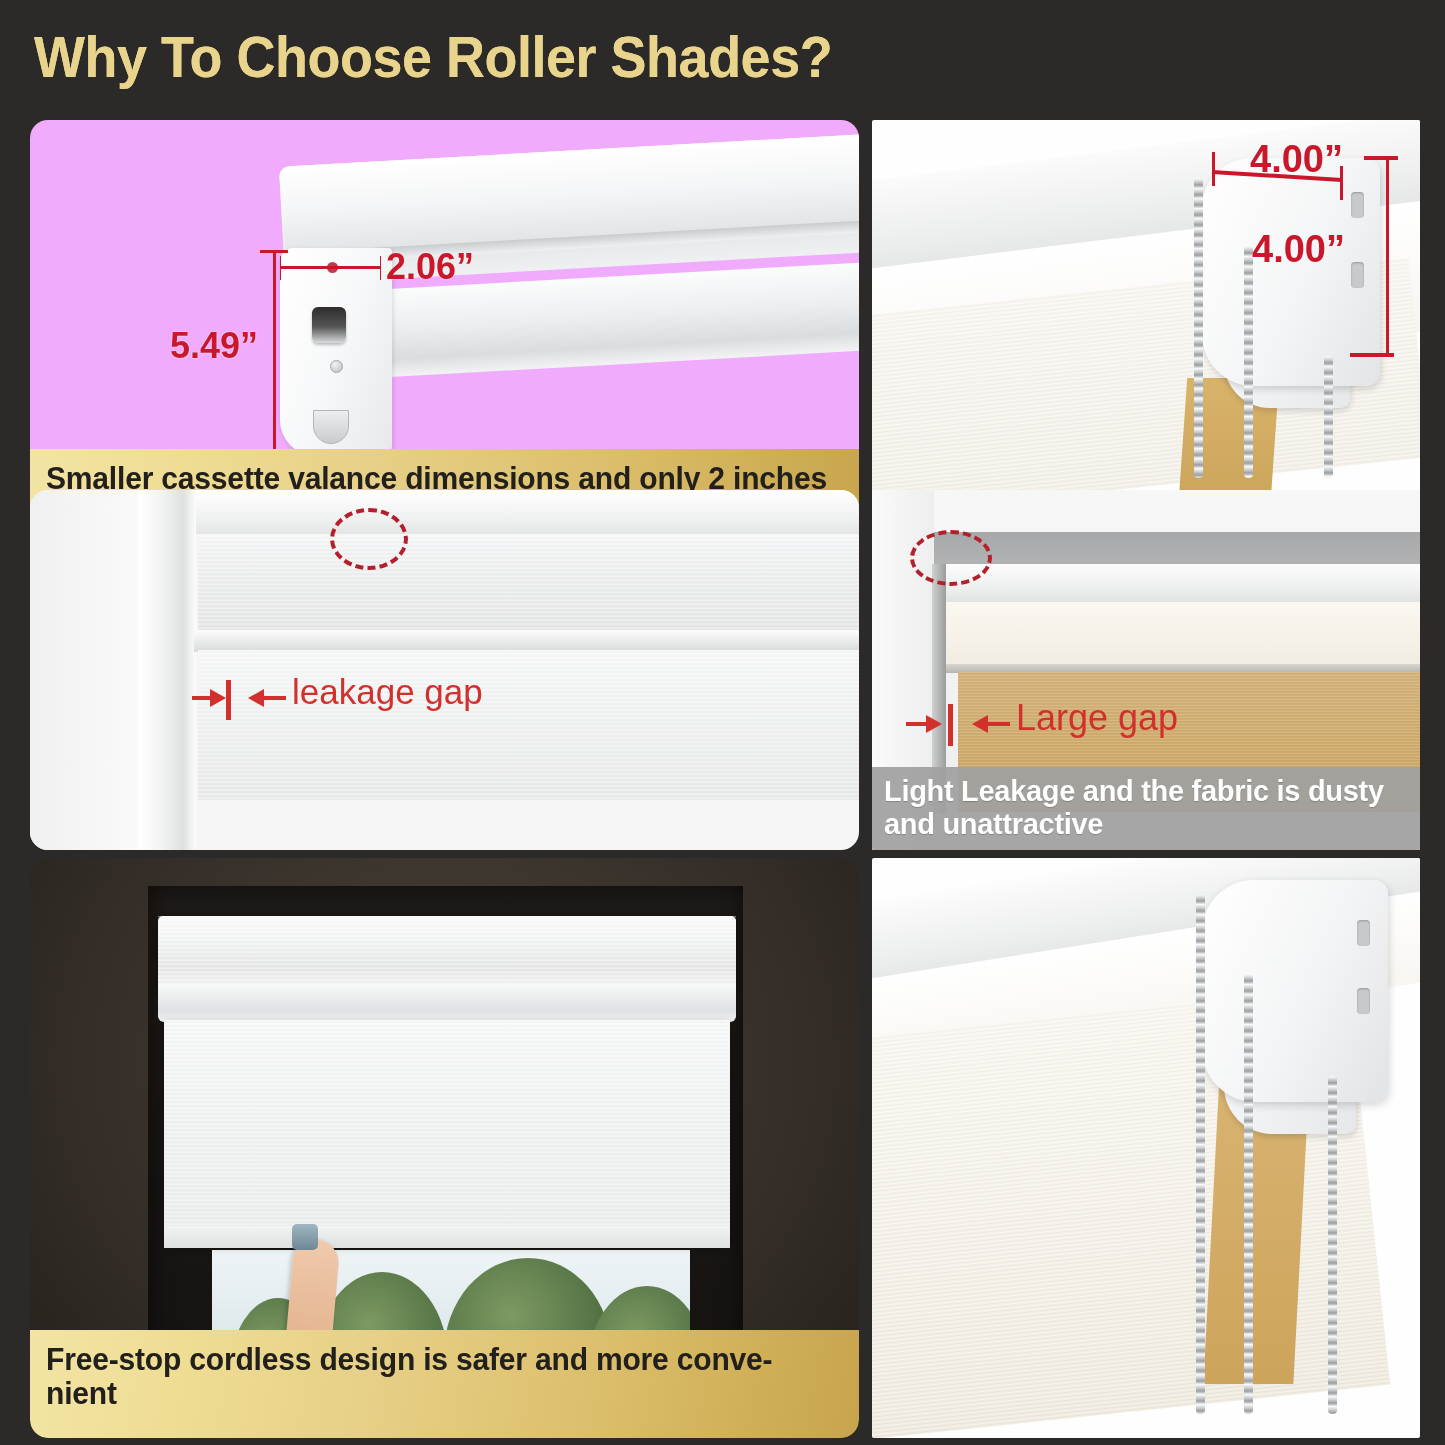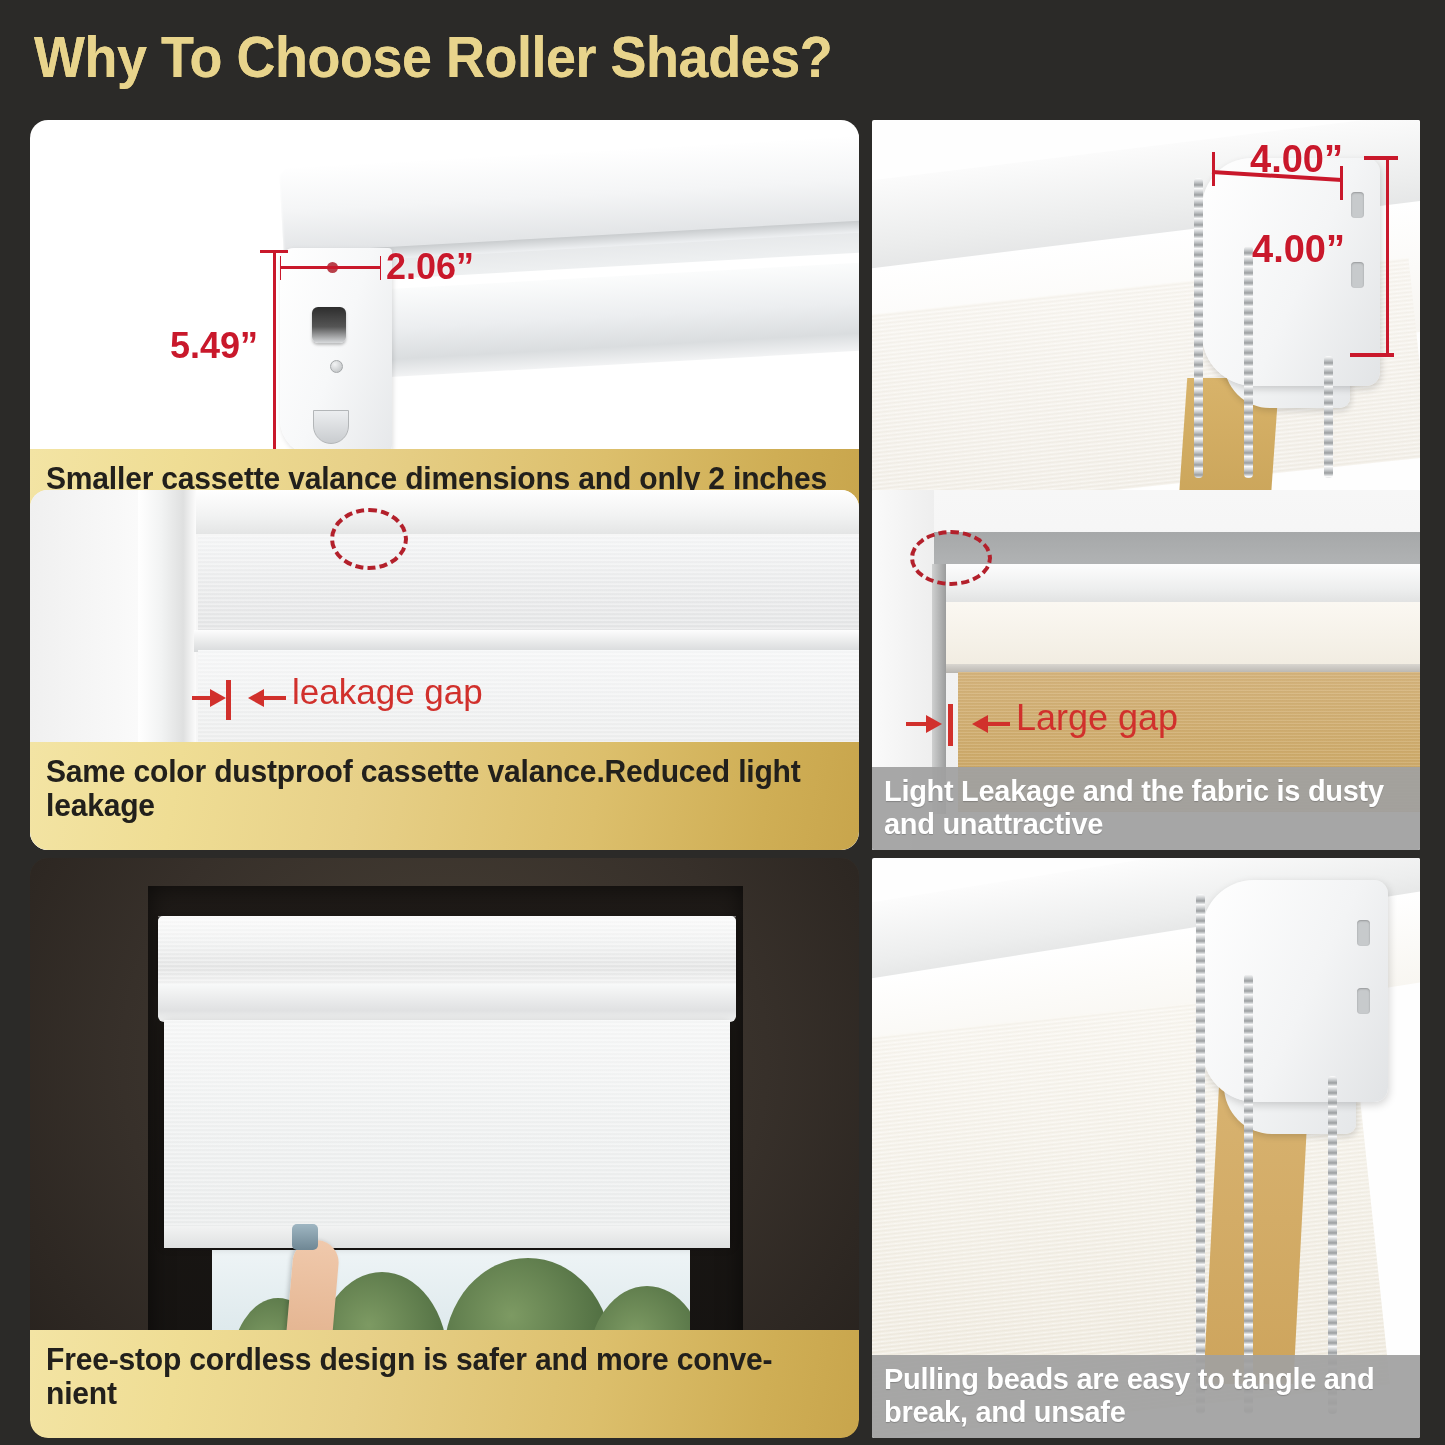--- a/index.html
+++ b/index.html
@@ -105,21 +105,21 @@
     width: 0; height: 0;
     border-top: 9px solid transparent;
     border-bottom: 9px solid transparent;
   }
   .arrow-r { border-left: 16px solid #d1302c; }
   .arrow-l { border-right: 16px solid #d1302c; }
   .arrow-stem { position: absolute; height: 4px; background: #d1302c; }
   .gap-bar { position: absolute; width: 5px; background: #d1302c; }
 
   
-  .p1 { background: #ffffff; padding-left: 7px; }
+  .p1 { background: #f0abfc; padding-left: 7px; }
   .p1-body {
     position: absolute; left: 255px; top: 22px;
     width: 600px; height: 250px;
     transform: rotate(-3.2deg);
   }
   .p1-top {
     position: absolute; left: 0; top: 8px; width: 600px; height: 118px;
     background: linear-gradient(180deg,#ffffff 0%,#f4f5f6 38%,#e3e5e7 72%,#eef0f1 100%);
     border-radius: 10px 14px 6px 6px;
     box-shadow: inset 0 2px 3px #fff;
@@ -433,23 +433,20 @@
 
       <div class="dashed-ellipse" style="left:300px; top:18px; width:78px; height:62px;"></div>
 
       <div class="gap-bar" style="left:196px; top:190px; height:40px;"></div>
       <div class="arrow-stem" style="left:162px; top:206px; width:20px;"></div>
       <div class="arrow-r" style="left:180px; top:199px;"></div>
       <div class="arrow-l" style="left:218px; top:199px;"></div>
       <div class="arrow-stem" style="left:234px; top:206px; width:22px;"></div>
       <div class="gap-note" style="left:262px; top:182px; font-size:35px;">leakage gap</div>
     </div>
-    <div class="cap cap-gold">
-      <span>Same color dustproof cassette valance.Reduced light leakage</span>
-    </div>
   </div>
 
   <div class="panel left row3">
     <div class="photo p5">
       <div class="p5-room"></div>
       <div class="p5-recess"></div>
       <div class="p5-win">
         <div class="tree" style="left:18px; top:48px; width:96px; height:150px;"></div>
         <div class="tree" style="left:104px; top:22px; width:132px; height:178px;"></div>
         <div class="tree" style="left:232px; top:8px; width:168px; height:192px;"></div>
@@ -510,18 +507,15 @@
       <div class="p6-brk2"></div>
       <div class="p6-brk">
         <div class="p2-notch" style="right:18px; top:40px;"></div>
         <div class="p2-notch" style="right:18px; top:108px;"></div>
       </div>
 
       <div class="chain" style="left:324px; top:36px; height:520px;"></div>
       <div class="chain" style="left:372px; top:116px; height:440px;"></div>
       <div class="chain" style="left:456px; top:218px; height:338px;"></div>
     </div>
-    <div class="cap cap-gray">
-      <span>Pulling beads are easy to tangle and break, and unsafe</span>
-    </div>
   </div>
 
 </div>
 
 </body></html>

